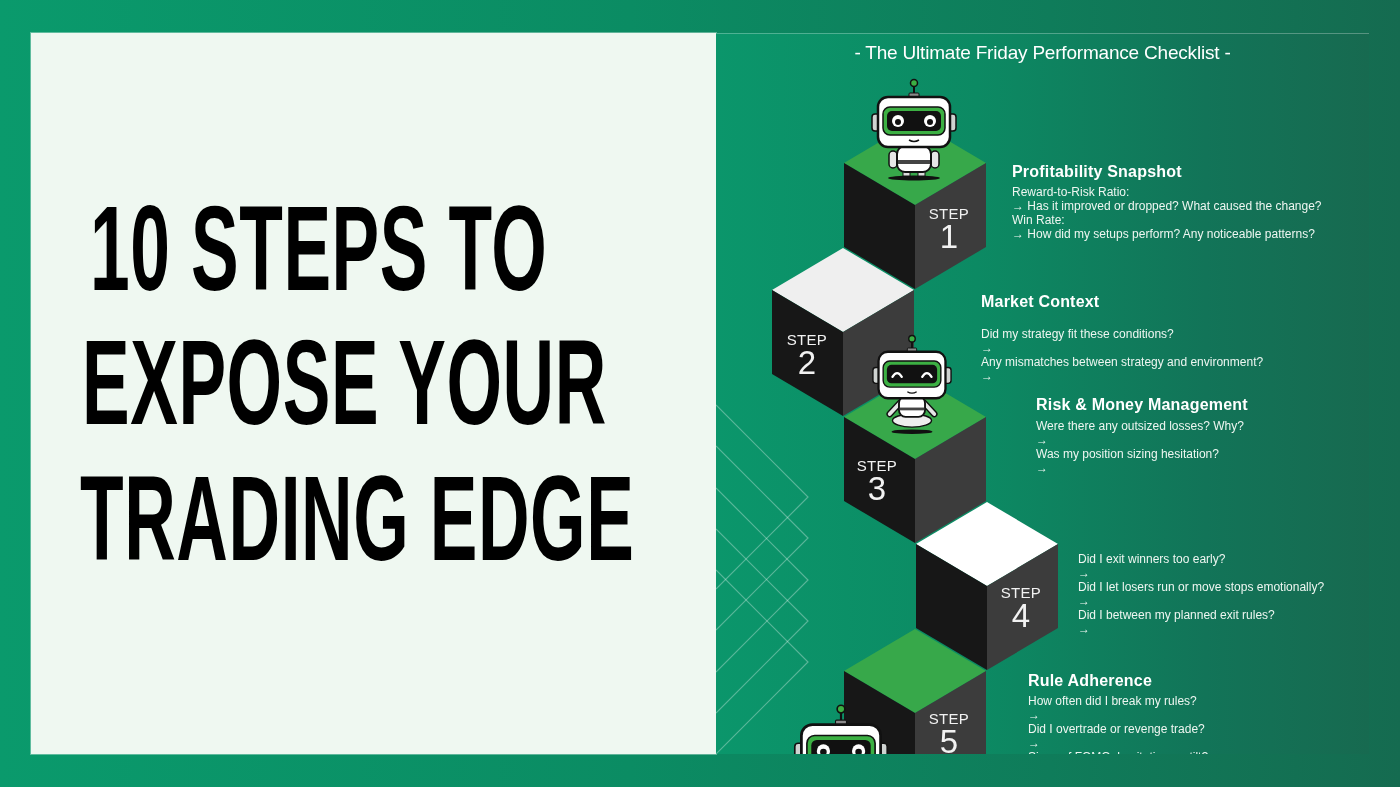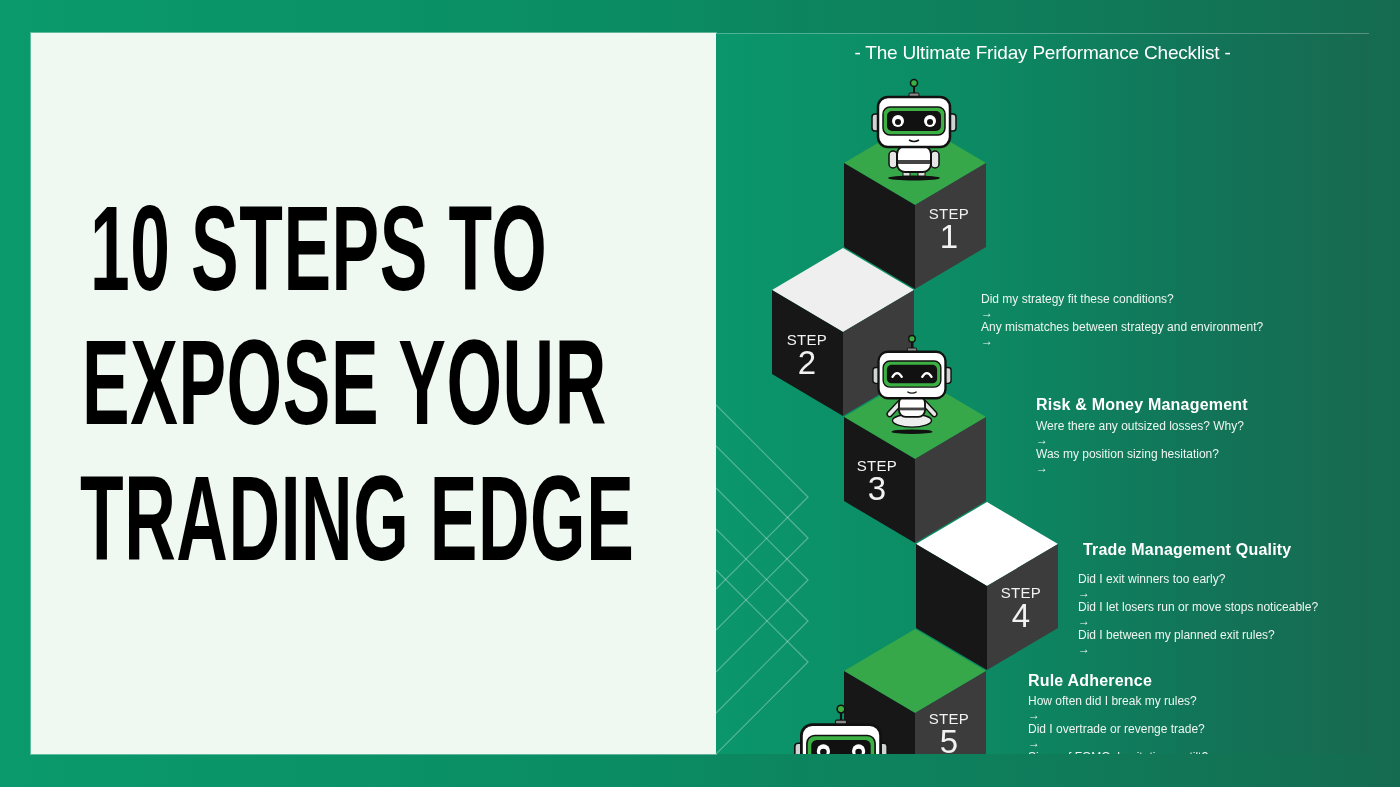--- a/index.html
+++ b/index.html
@@ -178,46 +178,55 @@
   </div>
   <div class="cube-label" style="left:265px; top:552px;">
     <span class="step-word">STEP</span>
     <span class="step-num">4</span>
   </div>
   <div class="cube-label" style="left:193px; top:678px;">
     <span class="step-word">STEP</span>
     <span class="step-num">5</span>
   </div>
 
+  <div class="step-info" style="left:296px; top:128px;">
+    <div class="step-title">Profitability Snapshot</div>
+    <div class="step-body" style="margin-top:3px;">
+      <span class="step-line">Reward-to-Risk Ratio:</span>
+      <span class="step-line">→ Has it improved or dropped? What caused the change?</span>
+      <span class="step-line">Win Rate:</span>
+      <span class="step-line">→ How did my setups perform? Any noticeable patterns?</span>
+    </div>
+  </div>
 
   <div class="step-info" style="left:265px; top:258px;">
-    <div class="step-body" style="margin-top:0;">
+    <div class="step-title">Market Context</div>
+    <div class="step-body" style="margin-top:15px;">
       <span class="step-line">Did my strategy fit these conditions?</span>
       <span class="step-line">→</span>
       <span class="step-line">Any mismatches between strategy and environment?</span>
       <span class="step-line">→</span>
     </div>
   </div>
 
   <div class="step-info" style="left:320px; top:361px;">
     <div class="step-title">Risk &amp; Money Management</div>
     <div class="step-body" style="margin-top:4px;">
       <span class="step-line">Were there any outsized losses? Why?</span>
       <span class="step-line">→</span>
       <span class="step-line">Was my position sizing hesitation?</span>
       <span class="step-line">→</span>
     </div>
   </div>
 
   <div class="step-info" style="left:362px; top:506px;">
-    <div class="step-title" style="padding-left:5px;">Trade Management Quality</div>
     <div class="step-body" style="margin-top:12px;">
       <span class="step-line">Did I exit winners too early?</span>
       <span class="step-line">→</span>
-      <span class="step-line">Did I let losers run or move stops noticeable?</span>
+      <span class="step-line">Did I let losers run or move stops emotionally?</span>
       <span class="step-line">→</span>
       <span class="step-line">Did I between my planned exit rules?</span>
       <span class="step-line">→</span>
     </div>
   </div>
 
   <div class="step-info" style="left:312px; top:637px;">
     <div class="step-title">Rule Adherence</div>
     <div class="step-body" style="margin-top:3px;">
       <span class="step-line">How often did I break my rules?</span>

